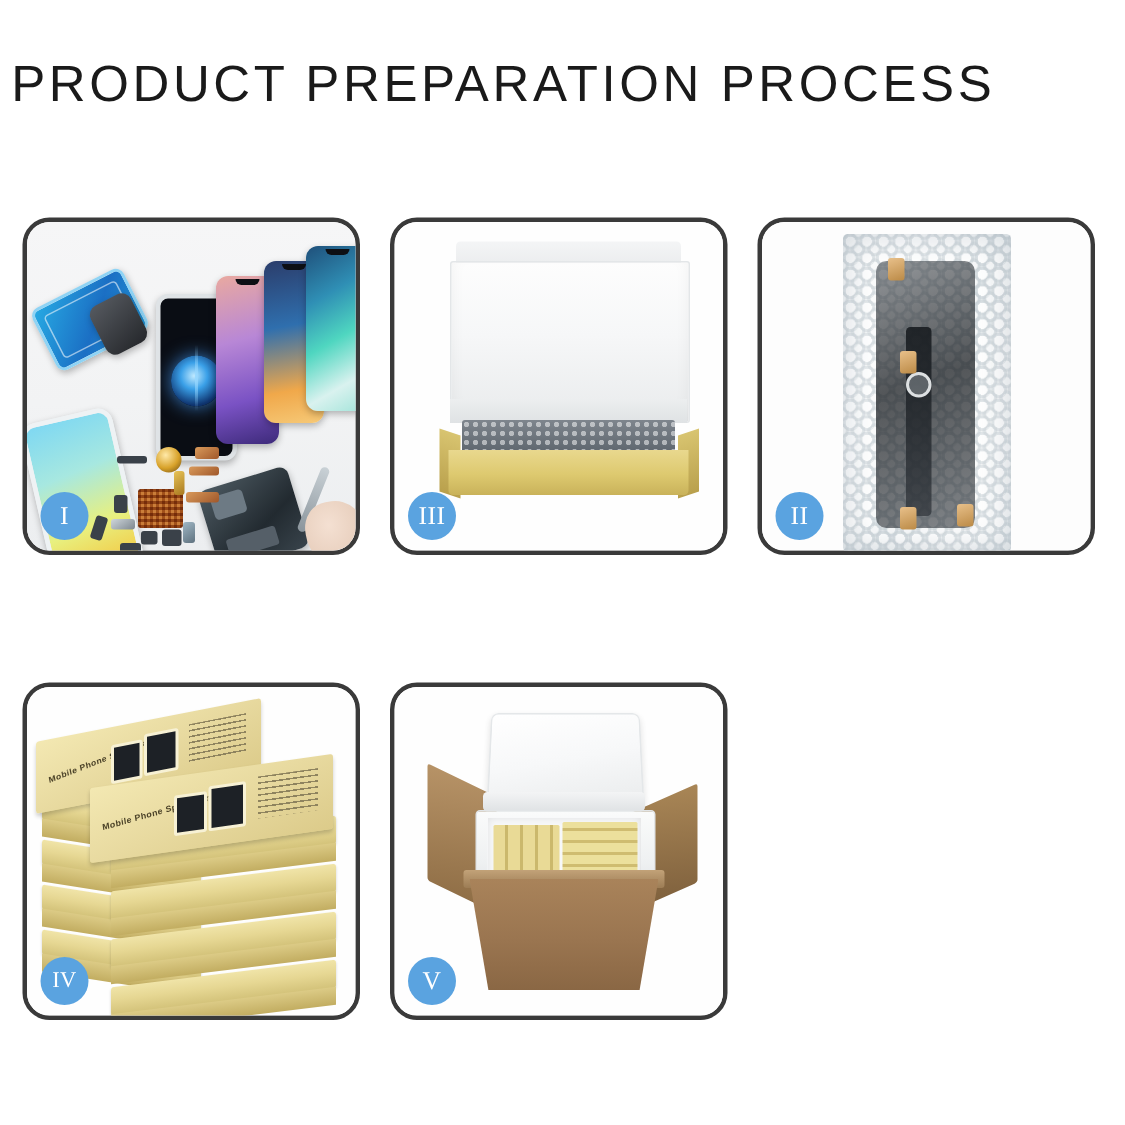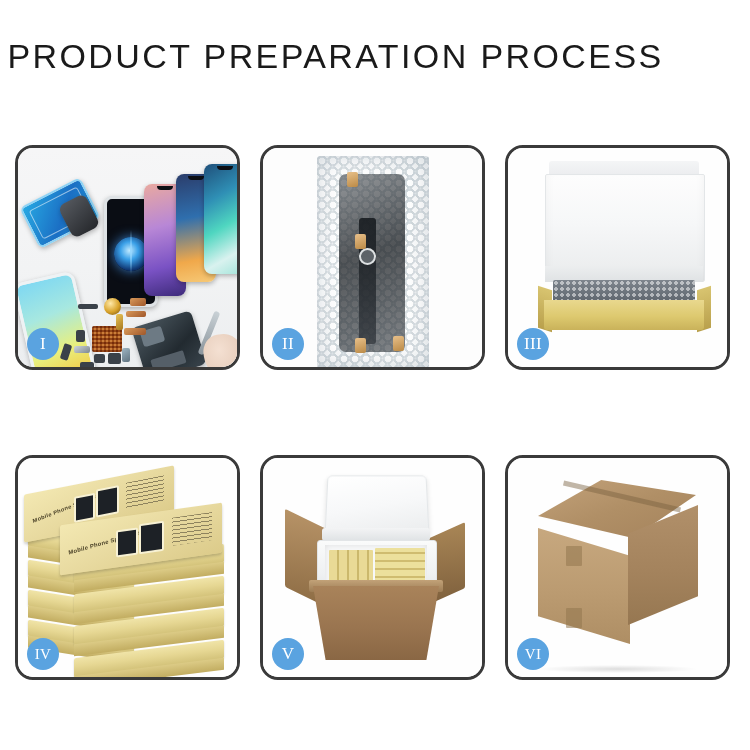--- a/index.html
+++ b/index.html
@@ -472,50 +472,50 @@
         <div class="chip" style="left:90px;top:205px;width:13px;height:11px;"></div>
         <div class="chip sil" style="left:104px;top:200px;width:8px;height:14px;background:linear-gradient(145deg,#9fb6c4,#5f727f);"></div>
         <div class="chip" style="left:62px;top:214px;width:14px;height:8px;"></div>
         <div class="chip gold" style="left:98px;top:166px;width:7px;height:16px;"></div>
         <div class="chip" style="left:44px;top:196px;width:8px;height:16px;transform:rotate(18deg);"></div>
 
         <div class="tool"></div>
         <div class="hand"></div>
       </div>
       <div class="badge">I</div>
+    </div>
+
+    <div class="card">
+      <div class="card-photo">
+        <div class="p3-bg"></div>
+        <div class="fb-lid-back"></div>
+        <div class="fb-foam"></div>
+        <div class="fb-foam-front"></div>
+        <div class="fb-bubble"></div>
+        <div class="fb-box-left"></div>
+        <div class="fb-box-right"></div>
+        <div class="fb-box-front"></div>
+      </div>
+      <div class="badge">III</div>
     </div>
 
     <div class="card">
       <div class="card-photo">
         <div class="p2-bg"></div>
         <div class="bubblebag">
           <div class="part-inside"></div>
           <div class="flex-strip"></div>
           <div class="conn"></div>
           <div class="tape t1"></div>
           <div class="tape t2"></div>
           <div class="tape t3"></div>
           <div class="tape t4"></div>
         </div>
       </div>
       <div class="badge">II</div>
-    </div>
-
-    <div class="card">
-      <div class="card-photo">
-        <div class="p3-bg"></div>
-        <div class="fb-lid-back"></div>
-        <div class="fb-foam"></div>
-        <div class="fb-foam-front"></div>
-        <div class="fb-bubble"></div>
-        <div class="fb-box-left"></div>
-        <div class="fb-box-right"></div>
-        <div class="fb-box-front"></div>
-      </div>
-      <div class="badge">III</div>
     </div>
 
     <div class="card">
       <div class="card-photo">
         <div class="p4-bg"></div>
         <div class="stack">
 
           <div class="kbox" style="left:10px;top:80px;width:106px;height:17px;transform:skewY(9deg);">
               <div class="side"></div>
             </div>
@@ -570,28 +570,15 @@
         <div class="sf-body"></div>
         <div class="sf-inner"></div>
         <div class="kb-row" style="left:66px;top:92px;width:44px;height:34px;"></div>
         <div class="kb-row r2" style="left:112px;top:90px;width:50px;height:36px;"></div>
         <div class="ct-rim"></div>
         <div class="ct-body"></div>
       </div>
       <div class="badge">V</div>
     </div>
 
-    <div class="card">
-      <div class="card-photo">
-        <div class="p6-bg"></div>
-        <div class="bx-top"></div>
-        <div class="bx-top-seam"></div>
-        <div class="bx-front"></div>
-        <div class="bx-side"></div>
-        <div class="bx-tape" style="left:58px;top:88px;width:16px;height:20px;"></div>
-        <div class="bx-tape" style="left:58px;top:150px;width:16px;height:20px;"></div>
-        <div class="shadow-soft"></div>
-      </div>
-      <div class="badge wide">VI</div>
-    </div>
 
   </div>
 </div>
 
 </body></html>

